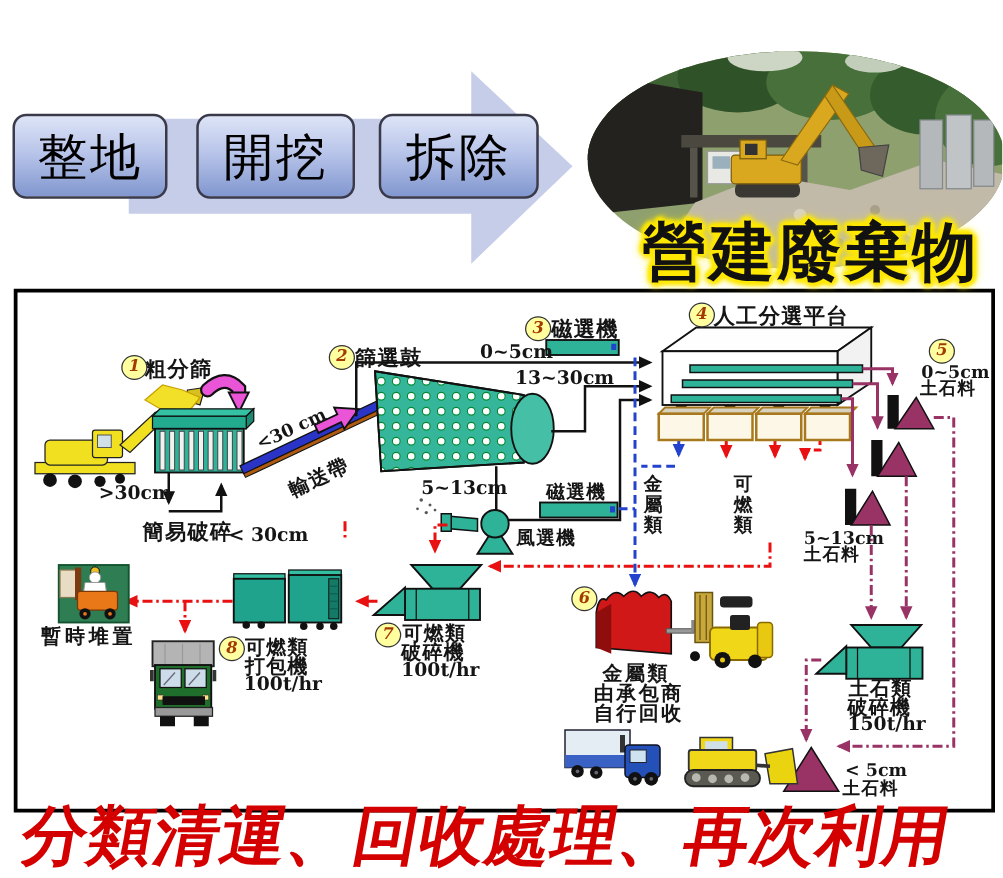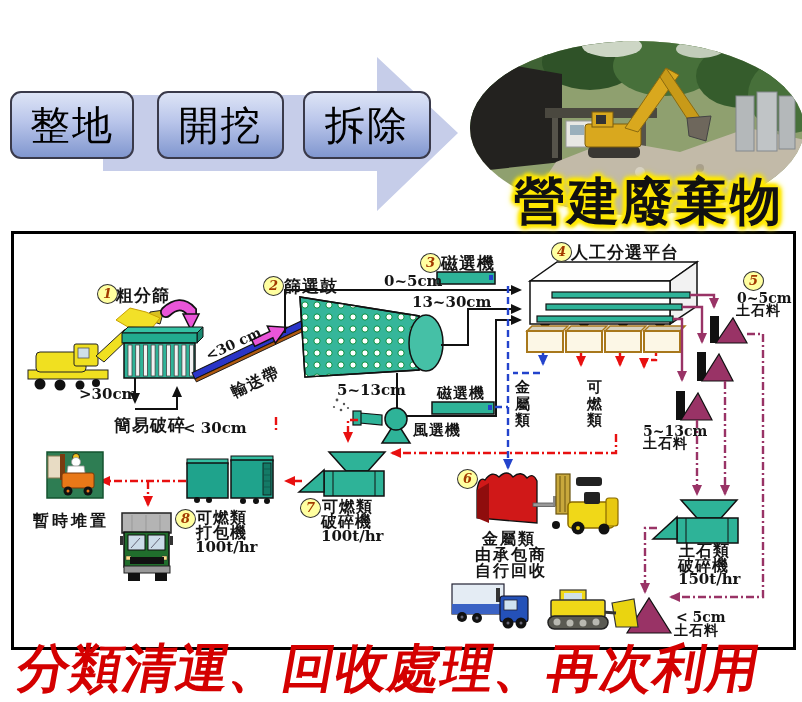--- a/index.html
+++ b/index.html
@@ -411,21 +411,21 @@
   <div class="badge" style="left:300px;top:498px;">7</div>
   <div class="lbl" style="left:322px;top:497px;font-size:16px;">可燃類</div>
   <div class="lbl" style="left:321px;top:512px;font-size:16px;">破碎機</div>
   <div class="lbl ser" style="left:321px;top:527px;font-size:15px;">100t/hr</div>
 
   <div class="badge" style="left:175px;top:509px;">8</div>
   <div class="lbl" style="left:196px;top:508px;font-size:16px;">可燃類</div>
   <div class="lbl" style="left:196px;top:523px;font-size:16px;">打包機</div>
   <div class="lbl ser" style="left:195px;top:538px;font-size:15px;">100t/hr</div>
 
-  <div class="lbl" style="left:33px;top:511px;font-size:16px;letter-spacing:3px;">暫時堆置</div>
+  <div class="lbl" style="left:33px;top:499px;font-size:16px;letter-spacing:3px;">暫時堆置</div>
 
   <div class="lbl" style="left:679px;top:541px;font-size:16px;">土石類</div>
   <div class="lbl" style="left:678px;top:556px;font-size:16px;">破碎機</div>
   <div class="lbl ser" style="left:678px;top:570px;font-size:15px;">150t/hr</div>
 
   <div class="lbl ser" style="left:676px;top:609px;font-size:14px;text-align:center;">&lt; 5cm</div>
   <div class="lbl" style="left:674px;top:622px;font-size:14px;">土石料</div>
 
   <div id="slogan">分類清運、回收處理、再次利用</div>
 </div>

